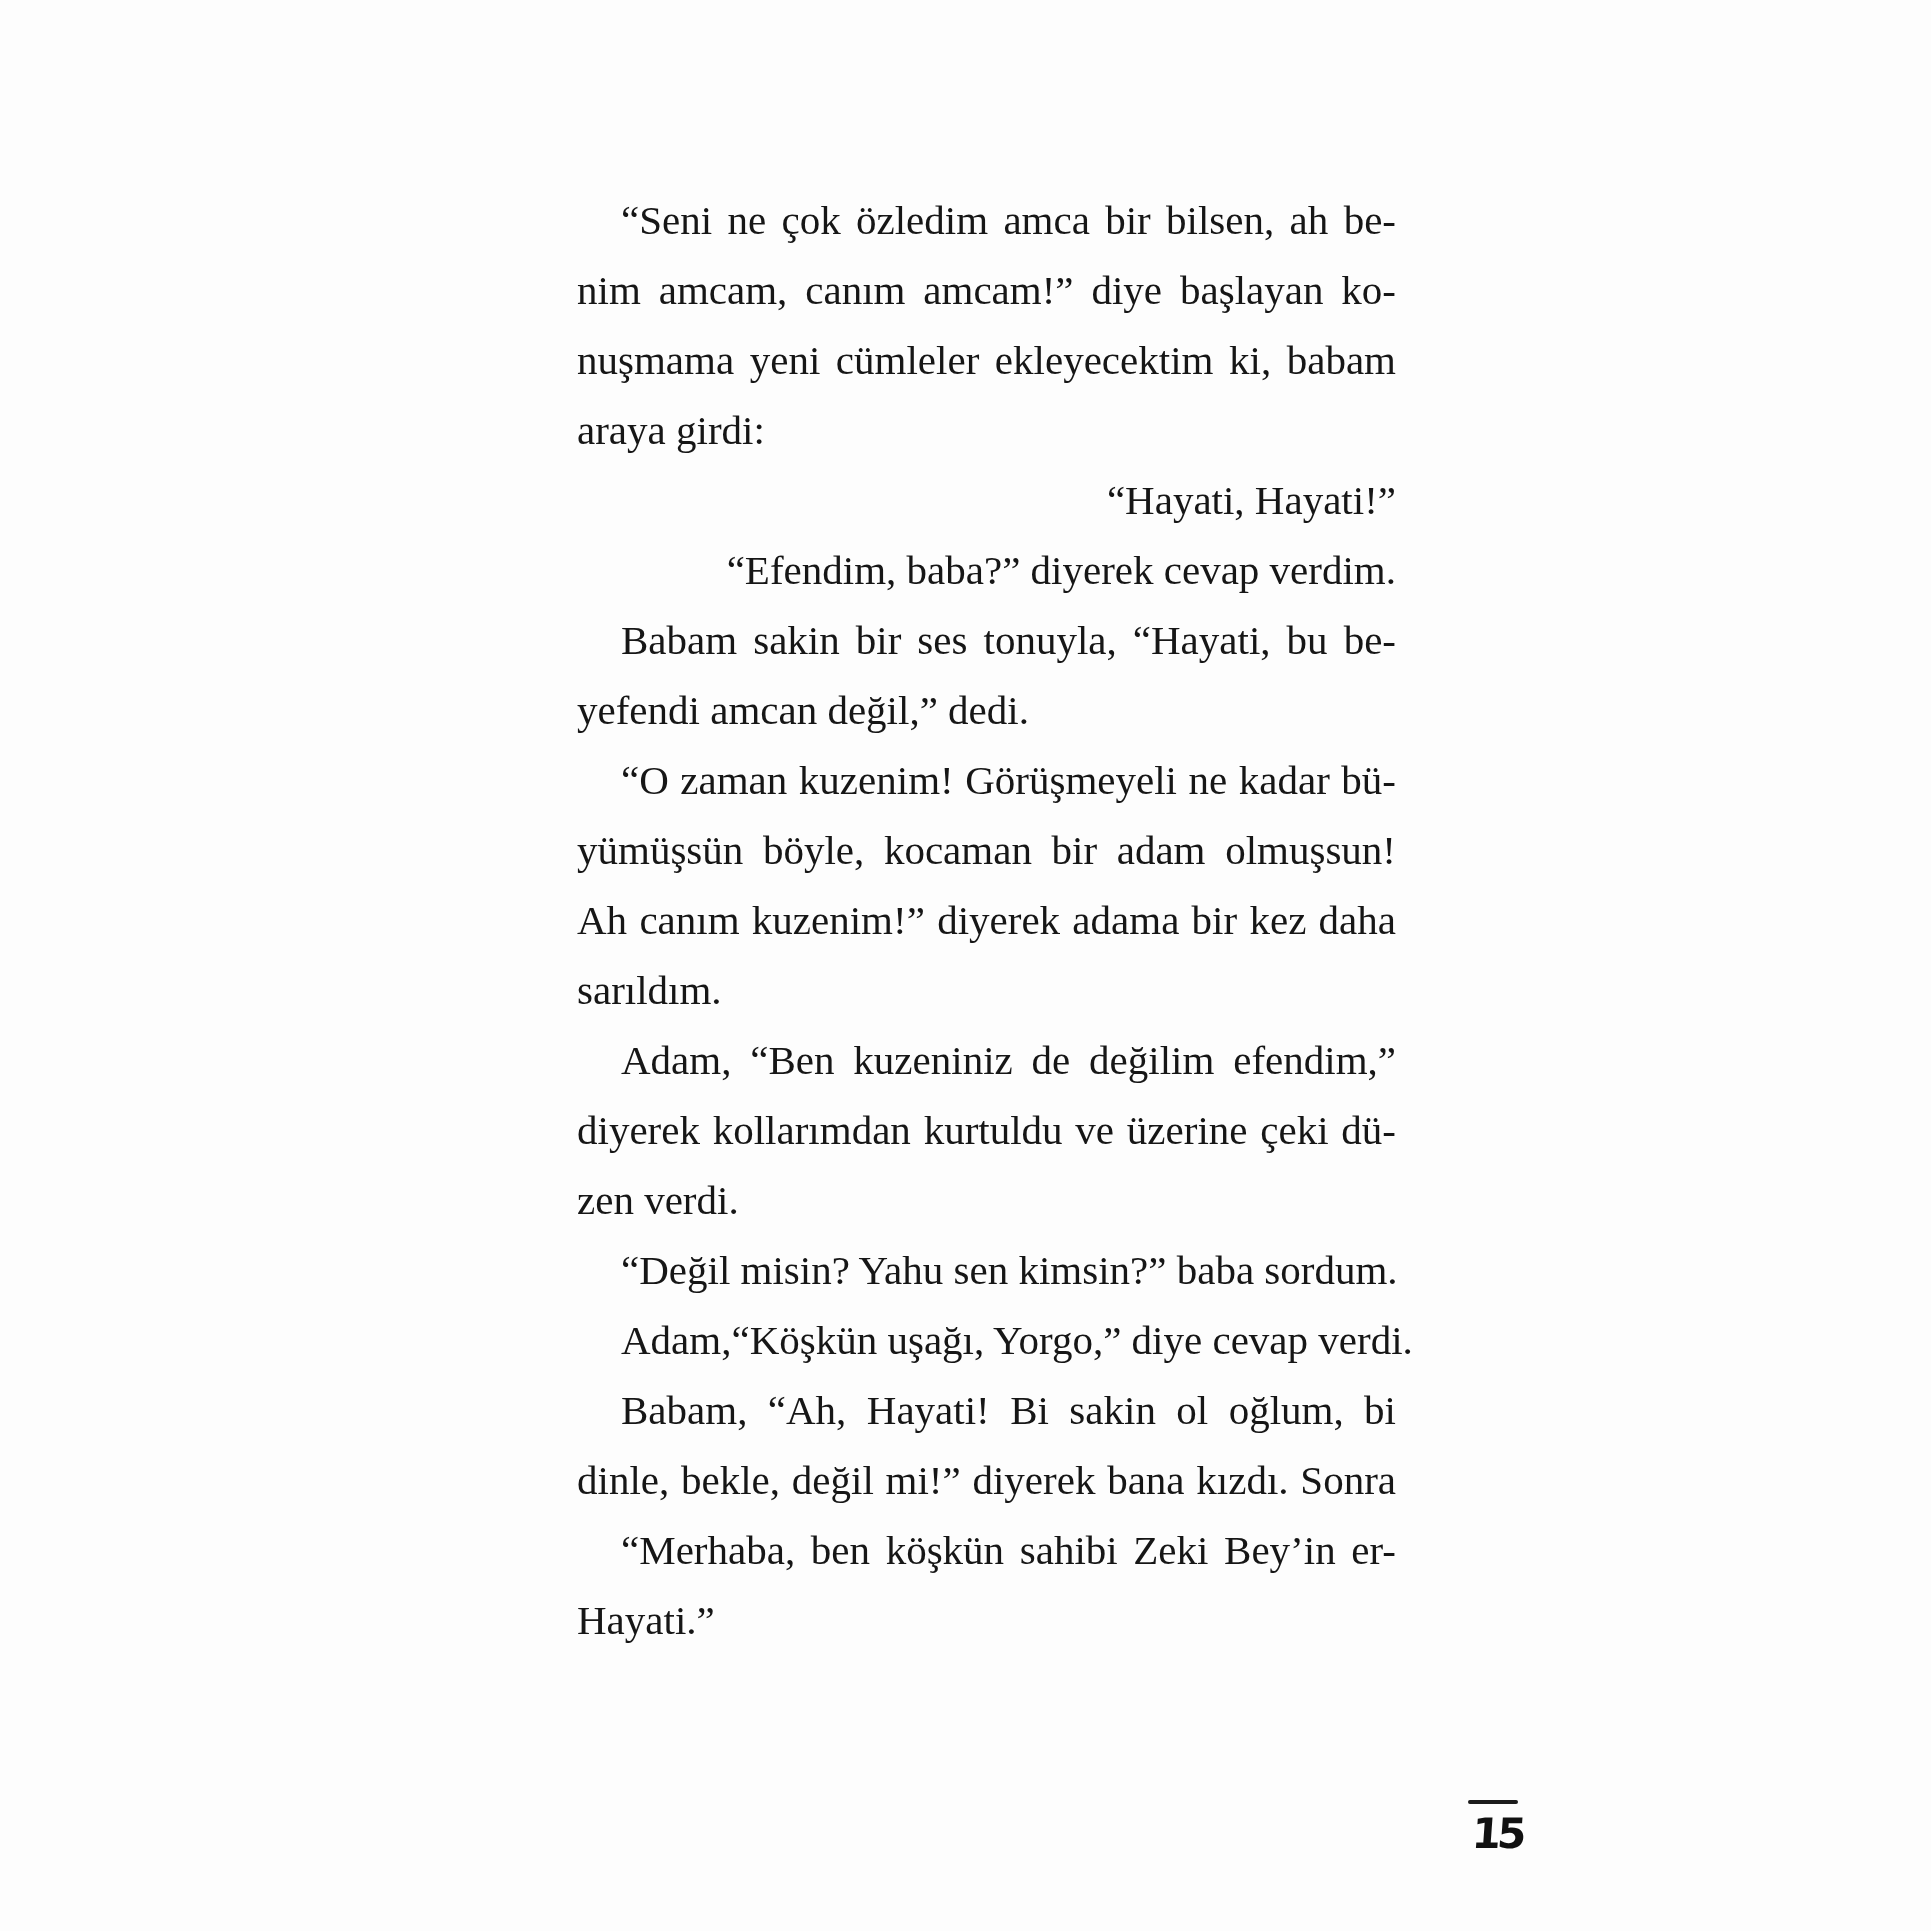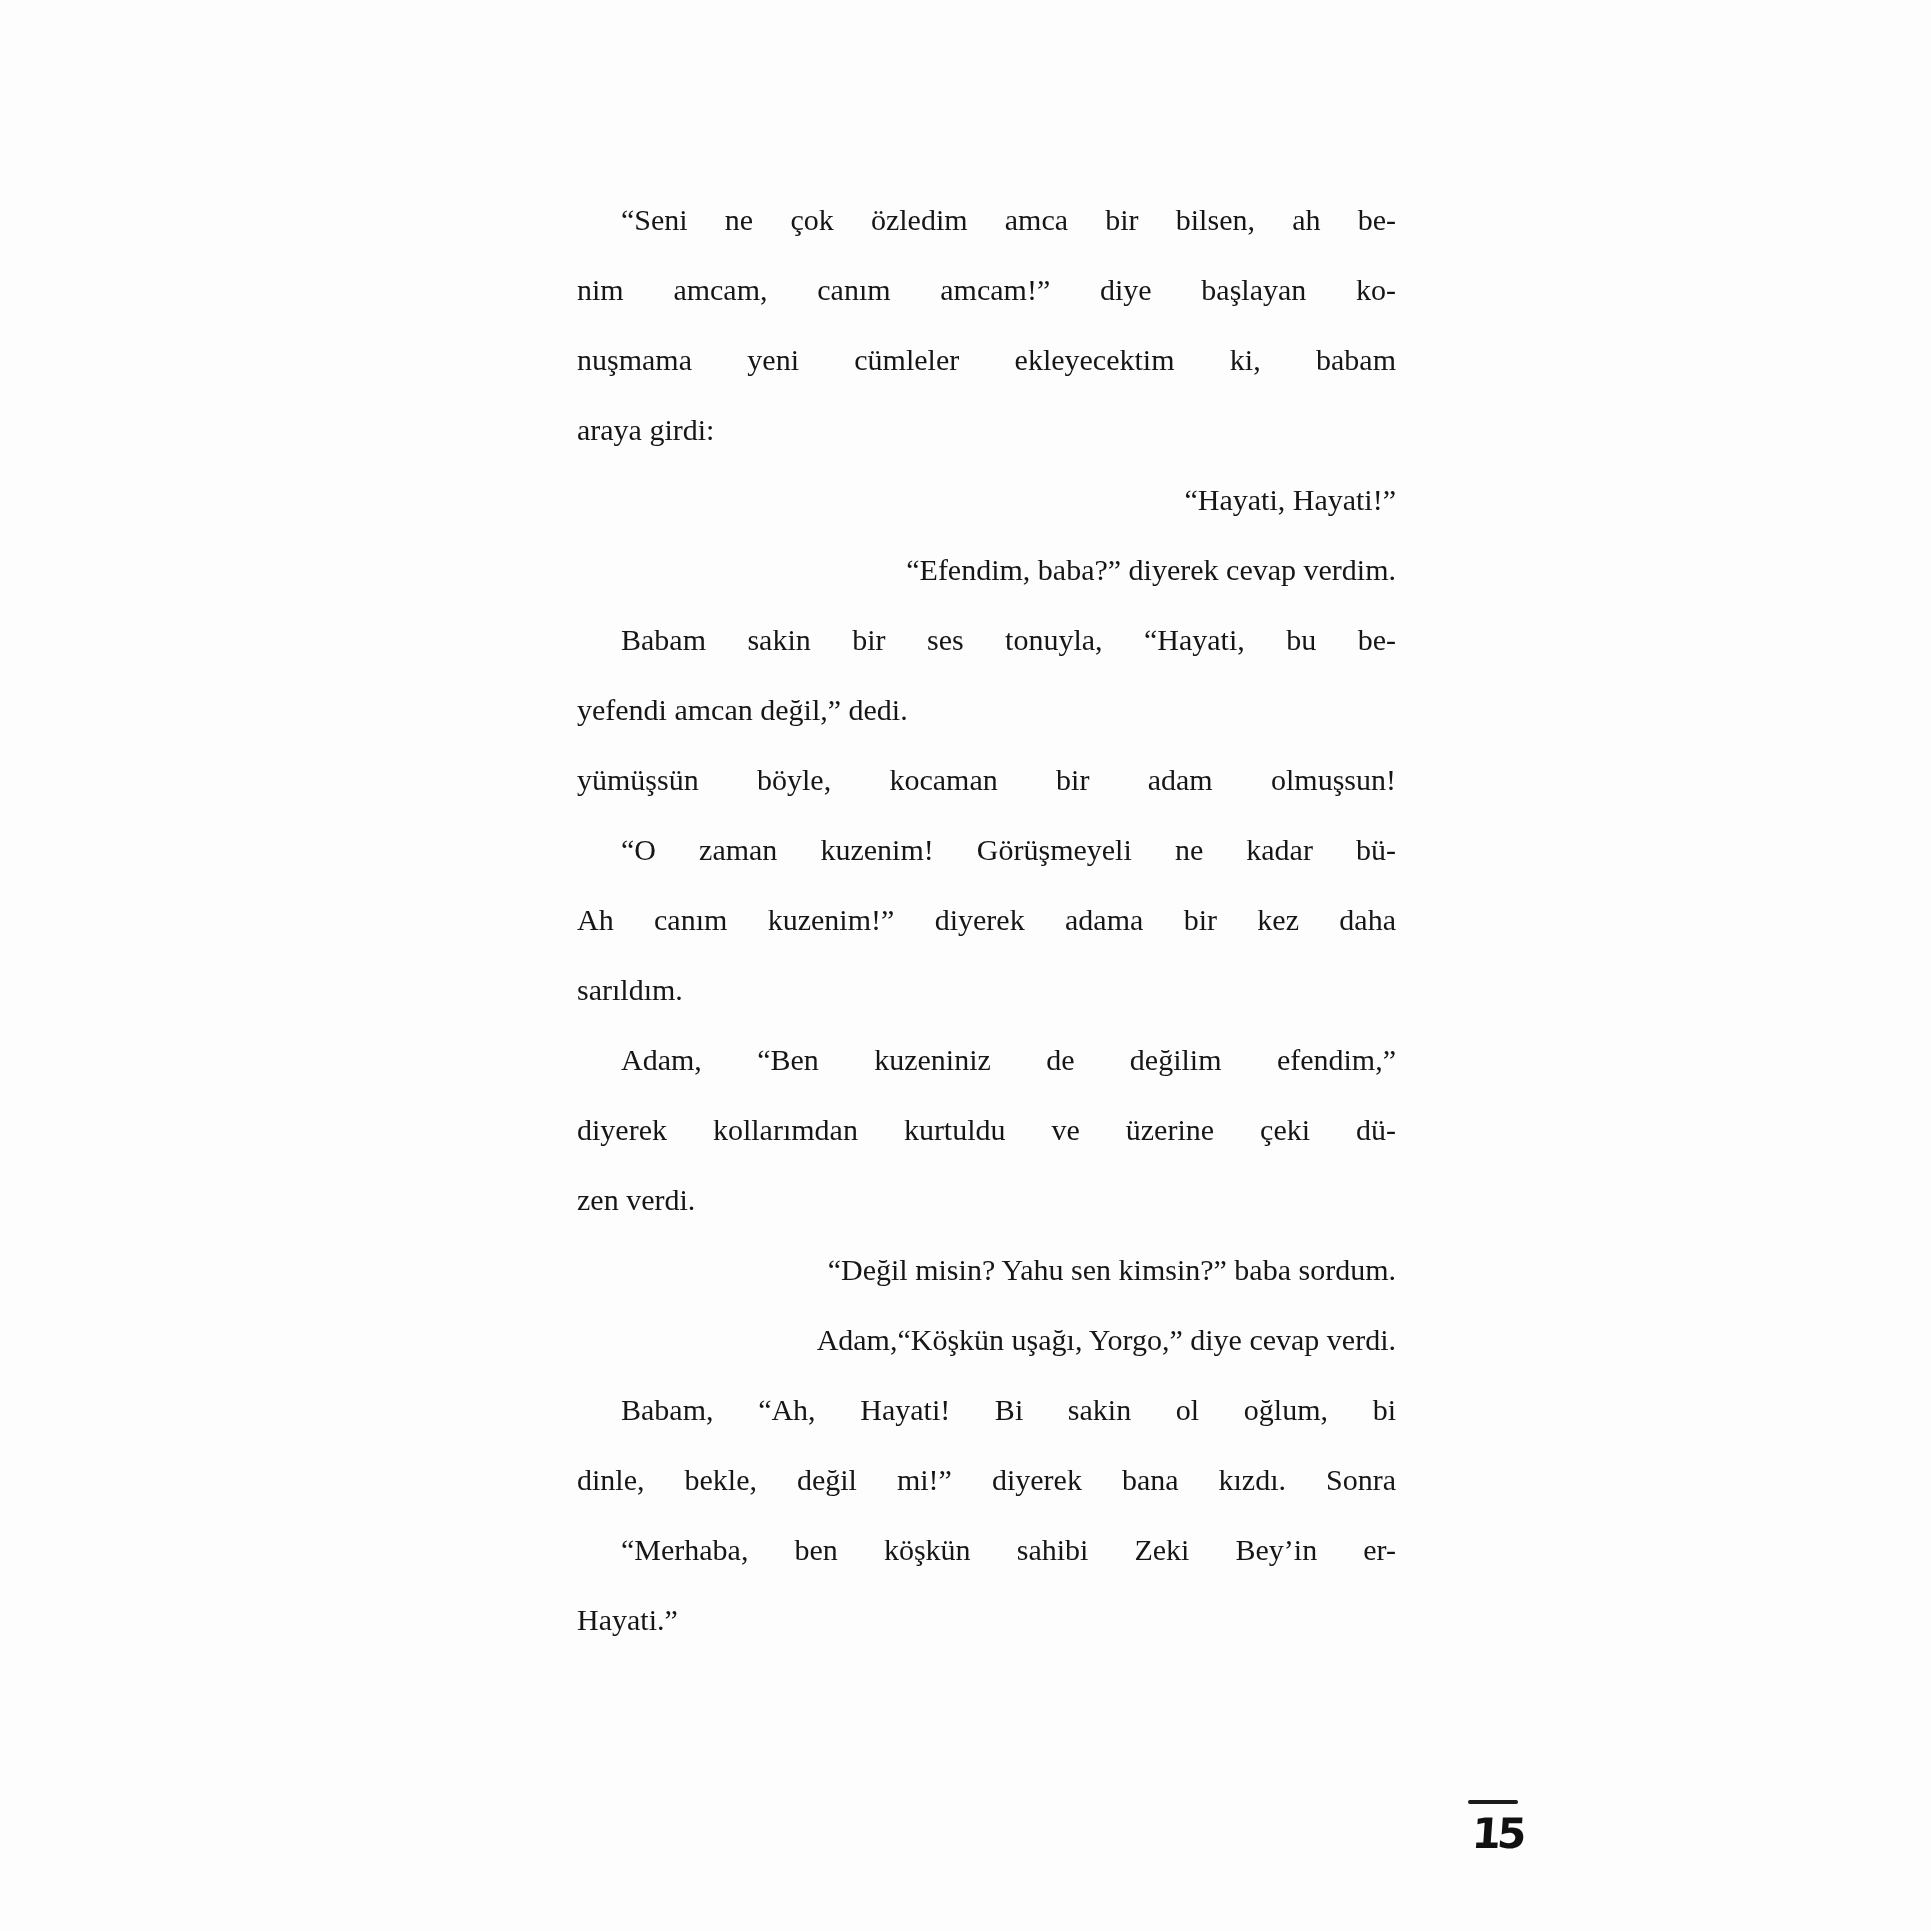--- a/index.html
+++ b/index.html
@@ -18,21 +18,21 @@
   }
   .text-block {
     position: absolute;
     left: 577px;
     top: 185px;
     width: 819px;
   }
   .line {
     height: 70px;
     line-height: 70px;
-    font-size: 30px;
+    font-size: 41px;
     white-space: nowrap;
     text-align: left;
   }
   .line.just {
     white-space: normal;
     text-align: justify;
     text-align-last: justify;
   }
   .line.first {
     text-indent: 44px;
@@ -69,22 +69,22 @@
 <div class="page">
   <div class="text-block" id="text-block">
       <div class="line first just">“Seni ne çok özledim amca bir bilsen, ah be-</div>
       <div class="line just">nim amcam, canım amcam!” diye başlayan ko-</div>
       <div class="line just">nuşmama yeni cümleler ekleyecektim ki, babam</div>
       <div class="line">araya girdi:</div>
       <div class="line first">“Hayati, Hayati!”</div>
       <div class="line first">“Efendim, baba?” diyerek cevap verdim.</div>
       <div class="line first just">Babam sakin bir ses tonuyla, “Hayati, bu be-</div>
       <div class="line">yefendi amcan değil,” dedi.</div>
+      <div class="line first just">“O zaman kuzenim! Görüşmeyeli ne kadar bü-</div>
       <div class="line just">yümüşsün böyle, kocaman bir adam olmuşsun!</div>
-      <div class="line first just">“O zaman kuzenim! Görüşmeyeli ne kadar bü-</div>
       <div class="line just">Ah canım kuzenim!” diyerek adama bir kez daha</div>
       <div class="line">sarıldım.</div>
       <div class="line first just">Adam, “Ben kuzeniniz de değilim efendim,”</div>
       <div class="line just">diyerek kollarımdan kurtuldu ve üzerine çeki dü-</div>
       <div class="line">zen verdi.</div>
       <div class="line first">“Değil misin? Yahu sen kimsin?” baba sordum.</div>
       <div class="line first">Adam,“Köşkün uşağı, Yorgo,” diye cevap verdi.</div>
       <div class="line first just">Babam, “Ah, Hayati! Bi sakin ol oğlum, bi</div>
       <div class="line just">dinle, bekle, değil mi!” diyerek bana kızdı. Sonra</div>
       <div class="line first just">“Merhaba, ben köşkün sahibi Zeki Bey’in er-</div>

